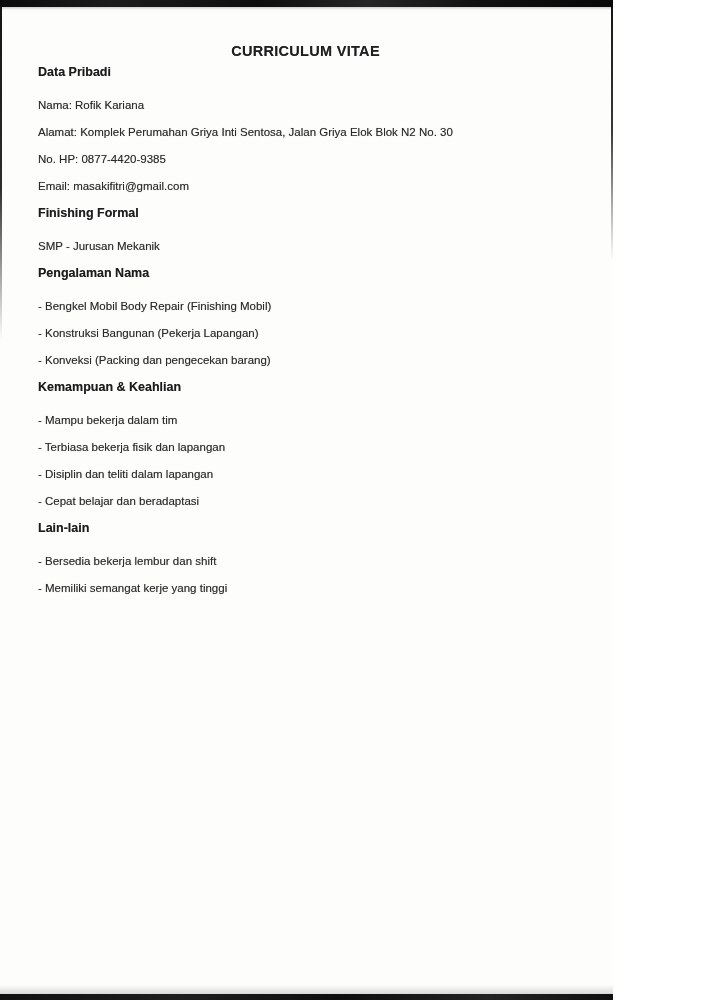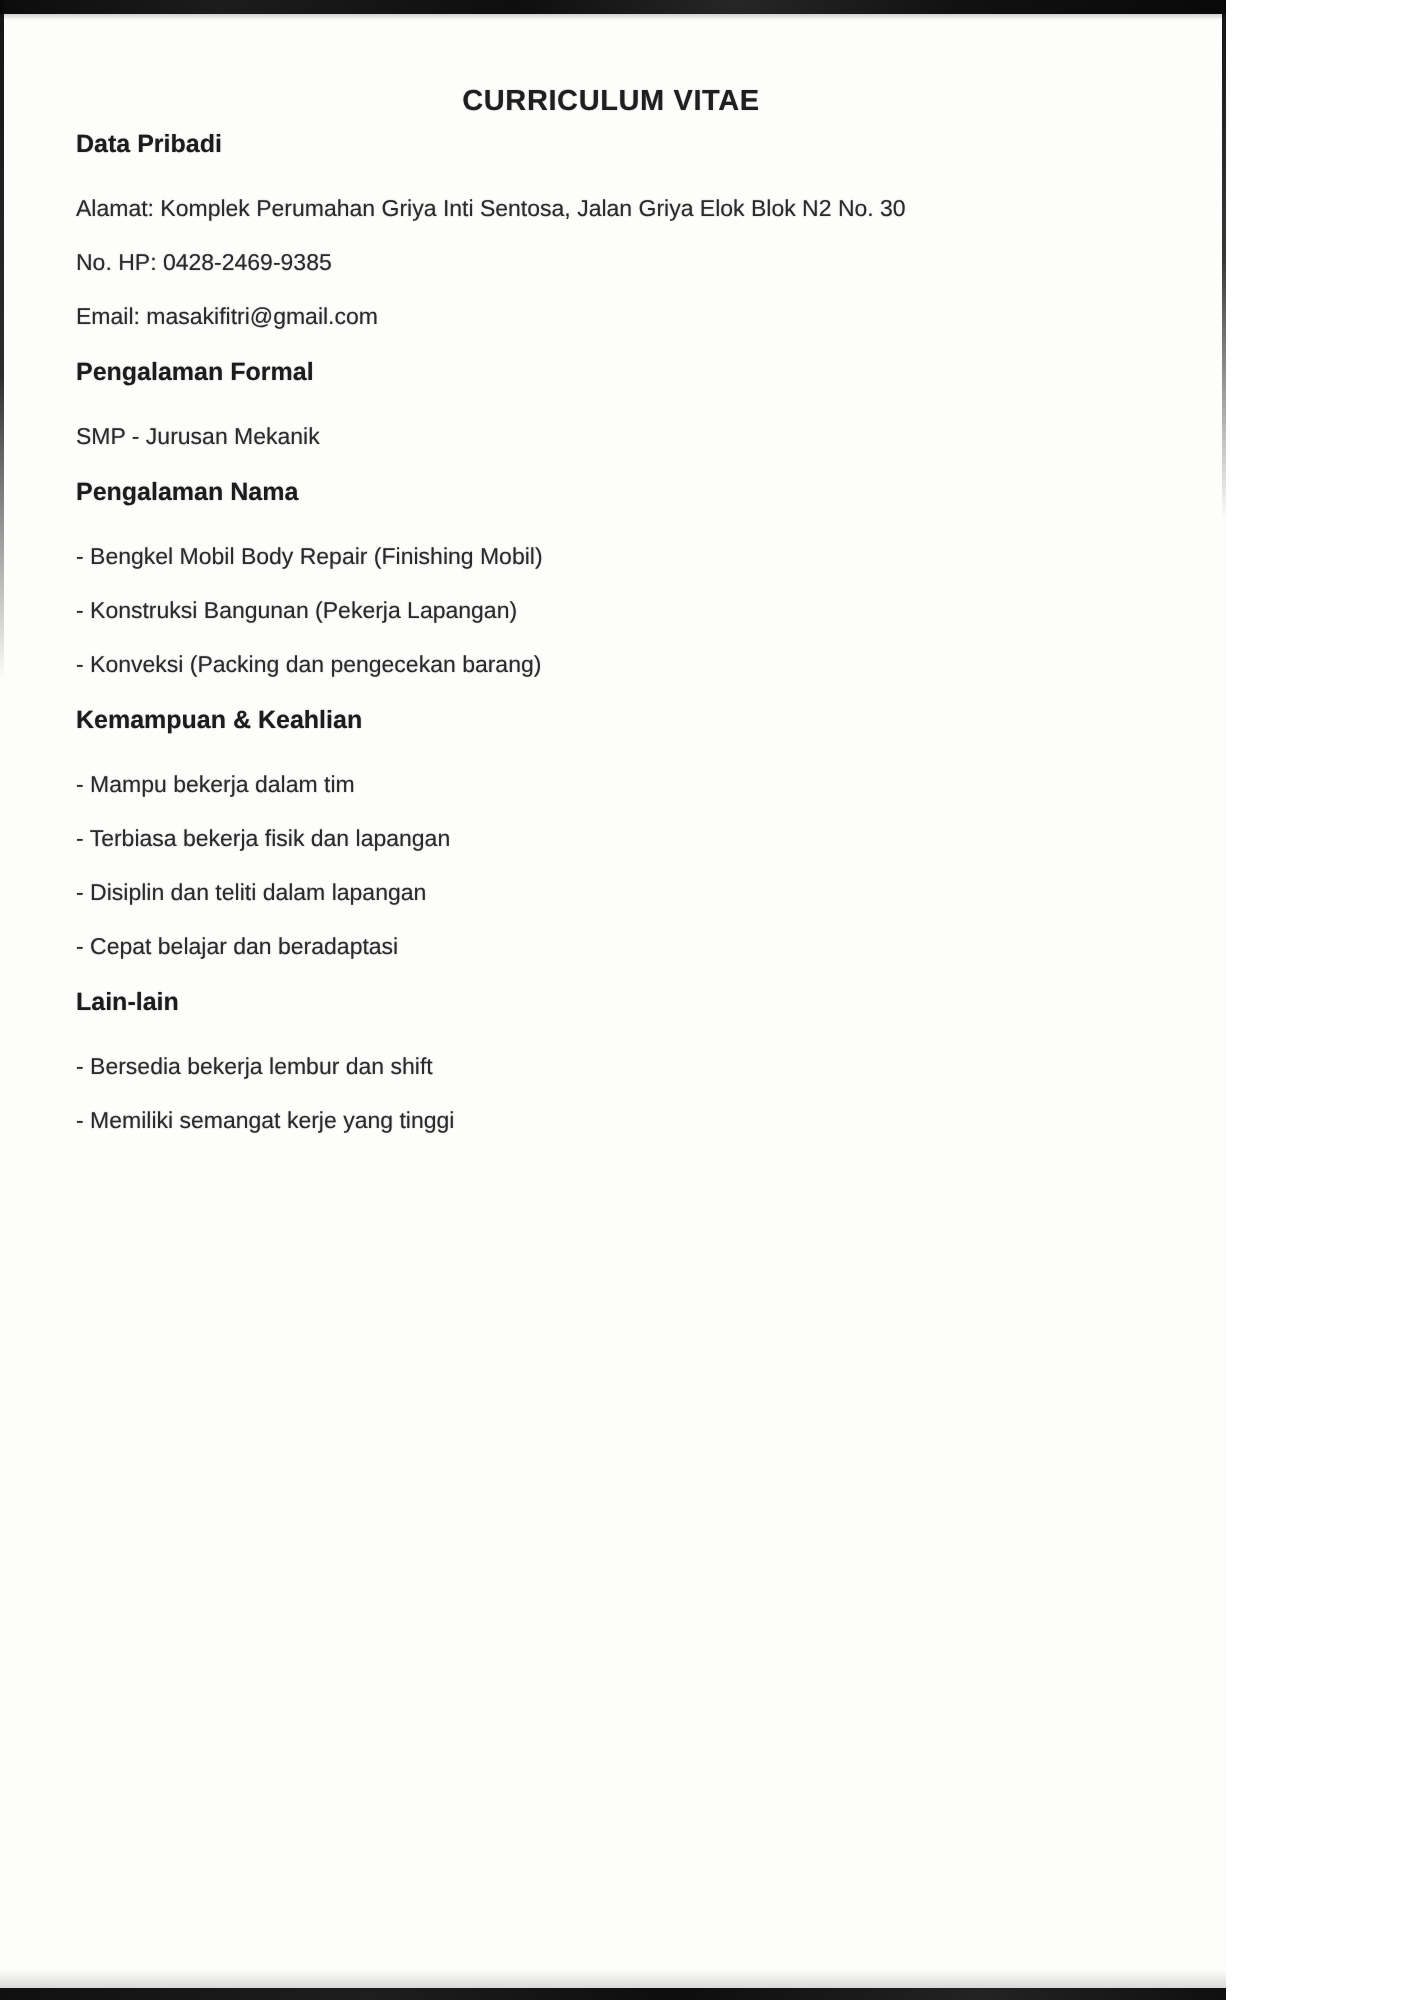--- a/index.html
+++ b/index.html
@@ -94,27 +94,28 @@
 <div class="page">
   <div class="edge-top"></div>
   <div class="edge-left"></div>
   <div class="edge-right"></div>
 
   <div class="content">
     <h1 class="doc-title">CURRICULUM VITAE</h1>
 
     <div class="cv-section">
       <h2 class="section-heading">Data Pribadi</h2>
+      <p class="section-line">Nama: Rofik Kariana</p>
       <p class="section-line">Alamat: Komplek Perumahan Griya Inti Sentosa, Jalan Griya Elok Blok N2 No. 30</p>
-      <p class="section-line">No. HP: 0428-2469-9385</p>
+      <p class="section-line">No. HP: 0877-4420-9385</p>
       <p class="section-line">Email: masakifitri@gmail.com</p>
     </div>
 
     <div class="cv-section">
-      <h2 class="section-heading">Pengalaman Formal</h2>
+      <h2 class="section-heading">Finishing Formal</h2>
       <p class="section-line">SMP - Jurusan Mekanik</p>
     </div>
 
     <div class="cv-section">
       <h2 class="section-heading">Pengalaman Nama</h2>
       <p class="section-line">- Bengkel Mobil Body Repair (Finishing Mobil)</p>
       <p class="section-line">- Konstruksi Bangunan (Pekerja Lapangan)</p>
       <p class="section-line">- Konveksi (Packing dan pengecekan barang)</p>
     </div>
 

